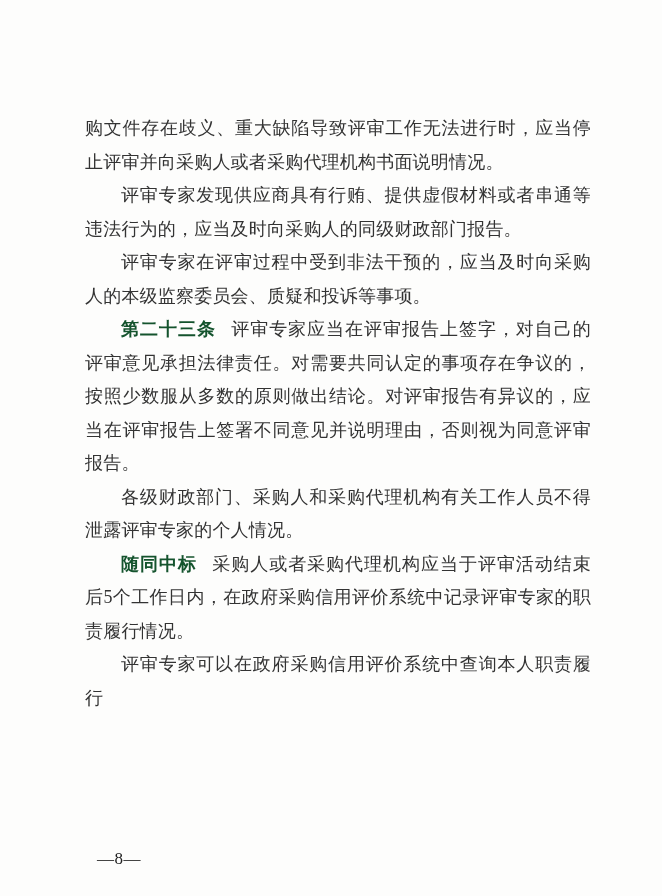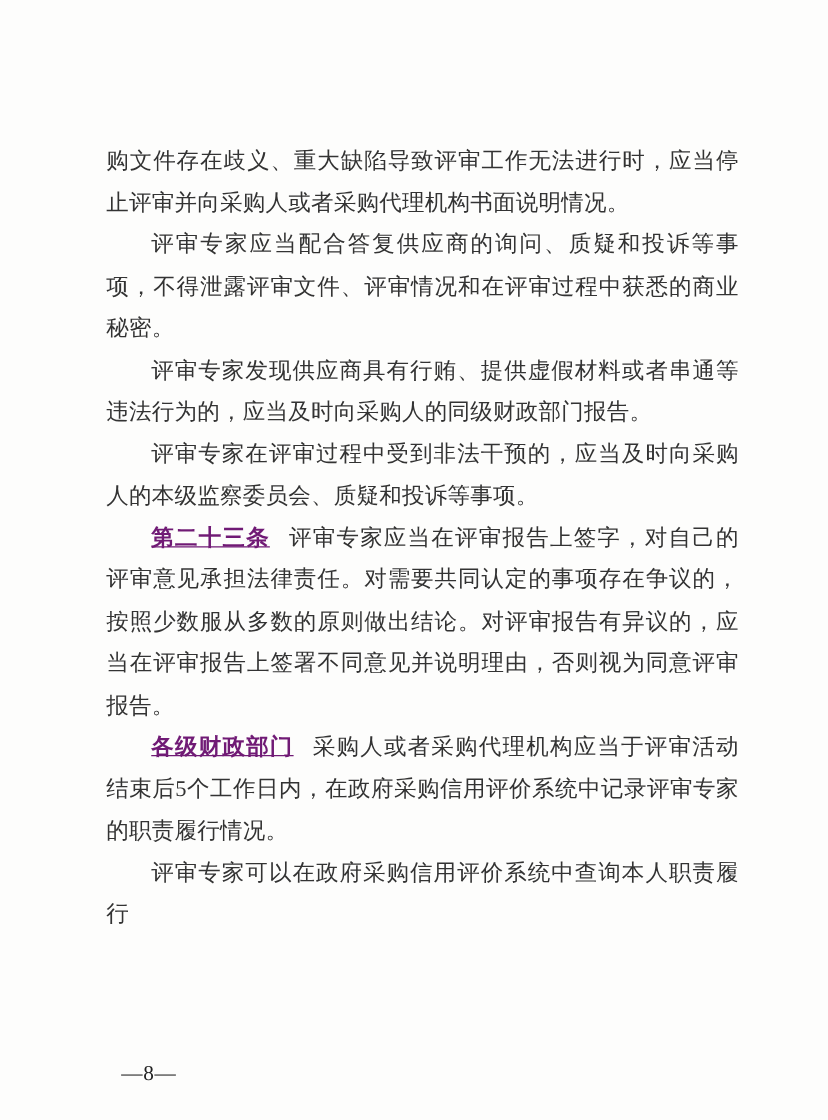--- a/index.html
+++ b/index.html
@@ -32,22 +32,21 @@
     padding: 0;
     text-align: justify;
     text-align-last: left;
   }
   .content p.indent {
     text-indent: 2em;
   }
   b.article {
     font-family: "Liberation Sans", "DejaVu Sans", sans-serif;
     font-weight: bold;
-    color: #701a75;
-    text-decoration: underline;
+    color: #14532d;
   }
   b.article:not(:empty) {
     margin-right: 0.85em;
   }
   .pageno {
     position: absolute;
     left: 97px;
     top: 849px;
     font-size: 17px;
     color: #222222;
@@ -57,32 +56,32 @@
 </style>
 </head>
 <body>
 
 <div class="page">
   <div class="content">
     <p>
       <b class="article"></b><span>购文件存在歧义、重大缺陷导致评审工作无法进行时，应当停止评审并向采购人或者采购代理机构书面说明情况。</span>
     </p>
     <p class="indent">
-      <b class="article"></b><span>评审专家应当配合答复供应商的询问、质疑和投诉等事项，不得泄露评审文件、评审情况和在评审过程中获悉的商业秘密。</span>
-    </p>
-    <p class="indent">
       <b class="article"></b><span>评审专家发现供应商具有行贿、提供虚假材料或者串通等违法行为的，应当及时向采购人的同级财政部门报告。</span>
     </p>
     <p class="indent">
       <b class="article"></b><span>评审专家在评审过程中受到非法干预的，应当及时向采购人的本级监察委员会、质疑和投诉等事项。</span>
     </p>
     <p class="indent">
       <b class="article">第二十三条</b><span>评审专家应当在评审报告上签字，对自己的评审意见承担法律责任。对需要共同认定的事项存在争议的，按照少数服从多数的原则做出结论。对评审报告有异议的，应当在评审报告上签署不同意见并说明理由，否则视为同意评审报告。</span>
     </p>
     <p class="indent">
-      <b class="article">各级财政部门</b><span>采购人或者采购代理机构应当于评审活动结束后5个工作日内，在政府采购信用评价系统中记录评审专家的职责履行情况。</span>
+      <b class="article"></b><span>各级财政部门、采购人和采购代理机构有关工作人员不得泄露评审专家的个人情况。</span>
+    </p>
+    <p class="indent">
+      <b class="article">随同中标</b><span>采购人或者采购代理机构应当于评审活动结束后5个工作日内，在政府采购信用评价系统中记录评审专家的职责履行情况。</span>
     </p>
     <p class="indent">
       <b class="article"></b><span>评审专家可以在政府采购信用评价系统中查询本人职责履行</span>
     </p>
   </div>
   <div class="pageno">—8—</div>
 </div>
 
 </body></html>

